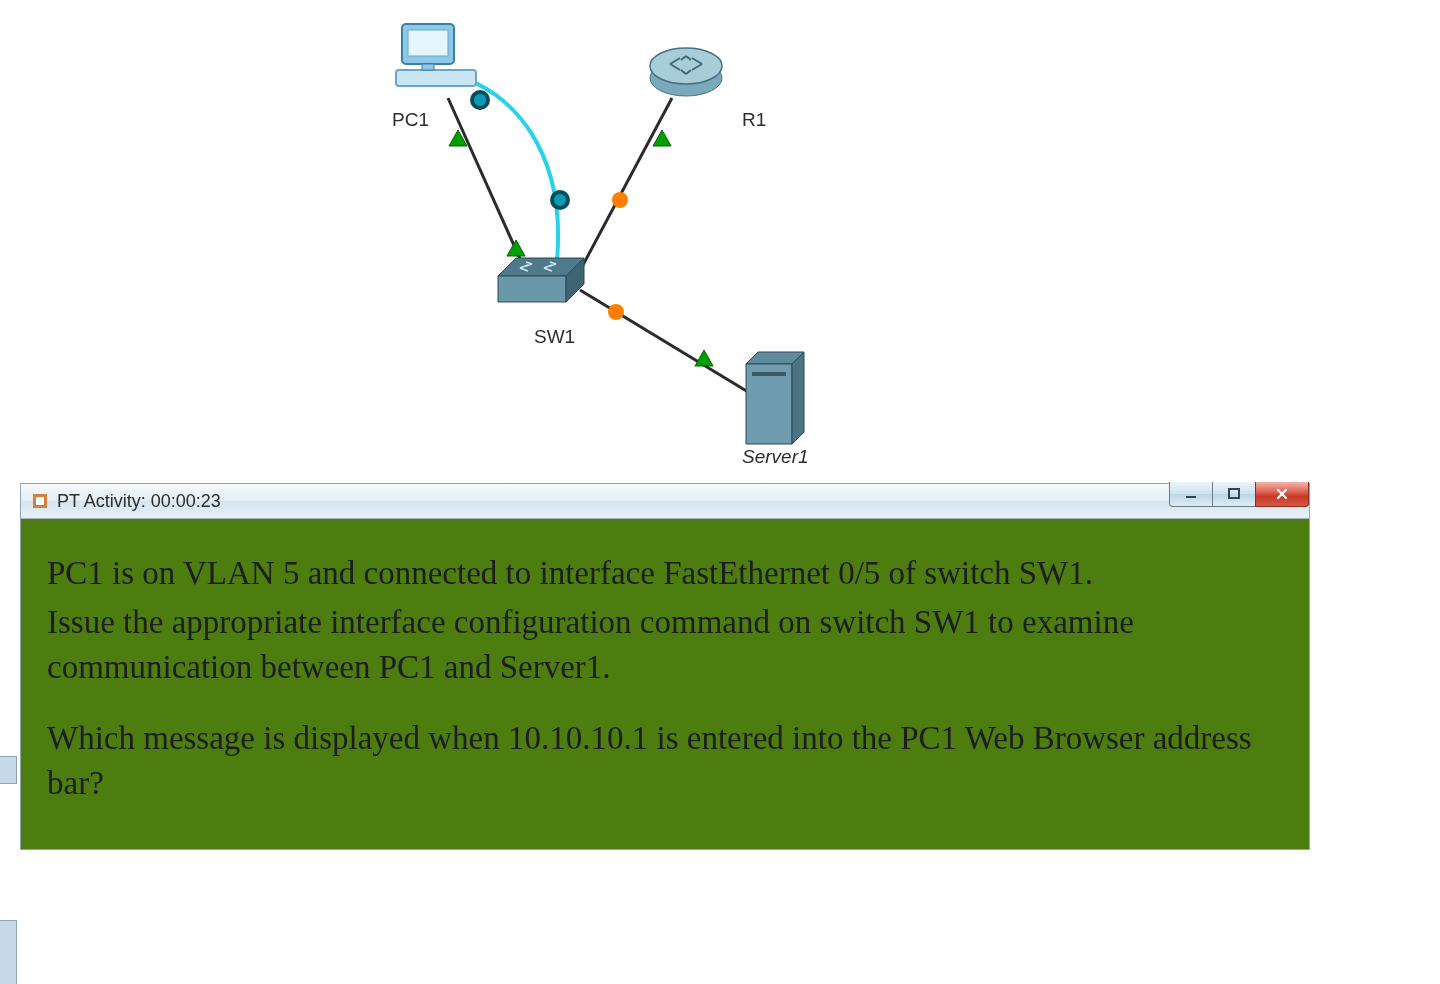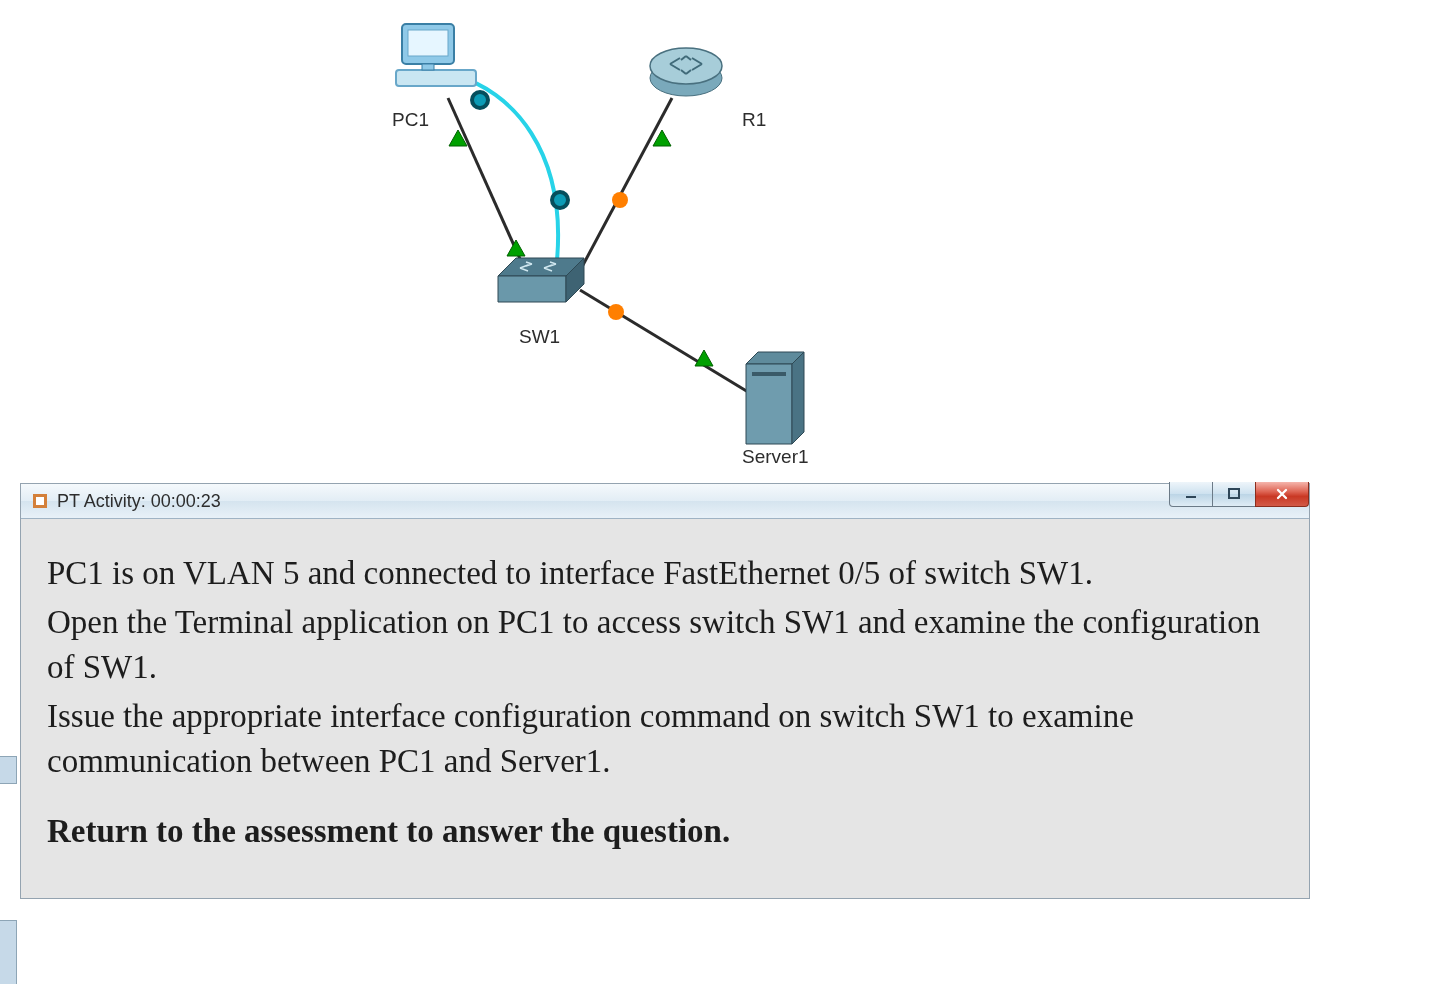--- a/index.html
+++ b/index.html
@@ -31,21 +31,21 @@
     width: 1440px;
     height: 490px;
   }
 
   
   .window {
     position: absolute;
     left: 20px;
     top: 483px;
     width: 1288px;
-    background: #e5e5e5;
+    background: #4d7c0f;
     border: 1px solid #94a3b0;
   }
   .titlebar {
     height: 34px;
     background: linear-gradient(to bottom, #f5f9fc 0%, #e2edf5 50%, #d5e4ef 51%, #e8f1f8 100%);
     border-bottom: 1px solid #9fb3c4;
     display: flex;
     align-items: center;
     position: relative;
   }
@@ -164,22 +164,22 @@
     <g transform="translate(746,352)">
       <polygon points="0,12 46,12 58,0 12,0" fill="#5f8b9c" stroke="#2e4954"></polygon>
       <polygon points="0,12 46,12 46,92 0,92" fill="#6f9cae" stroke="#2e4954"></polygon>
       <polygon points="46,12 58,0 58,80 46,92" fill="#4a7384" stroke="#2e4954"></polygon>
       <rect x="6" y="20" width="34" height="4" fill="#3a5a68"></rect>
     </g>
   </svg>
 
   <span class="device-label" style="left:392px; top:109px;">PC1</span>
   <span class="device-label" style="left:742px; top:109px;">R1</span>
-  <span class="device-label" style="left:519px; top:326px;">SW1</span>
-  <span class="device-label" style="left:742px; top:446px;">Server1</span>
+  <span class="device-label" style="left:534px; top:326px;">SW1</span>
+  <span class="device-label" style="left:742px; top:446px;font-style:italic;">Server1</span>
 </div>
 
 <div class="left-frag" style="top:756px; height:26px;"></div>
 <div class="left-frag" style="top:920px; height:72px;"></div>
 
 <div class="window">
   <div class="titlebar">
     <span class="icon-slot">
       <svg viewBox="0 0 18 18">
           <rect x="2" y="2" width="14" height="14" fill="#d4803a"></rect>
@@ -200,17 +200,16 @@
       </div>
       <div class="win-btn close">
         <svg width="14" height="12" viewBox="0 0 14 12">
             <path d="M3 2 L11 10 M11 2 L3 10" stroke="#fff" stroke-width="2.3" stroke-linecap="round"></path>
           </svg>
       </div>
     </div>
   </div>
   <div class="window-body">
     <p>PC1 is on VLAN 5 and connected to interface FastEthernet 0/5 of switch SW1.</p>
-    <p>Open the Terminal application on PC1 to access switch SW1 and examine the configuration of SW1.</p>
     <p>Issue the appropriate interface configuration command on switch SW1 to examine communication between PC1 and Server1.</p>
-    <p class="para-gap bold">Return to the assessment to answer the question.</p>
+    <p class="para-gap">Which message is displayed when 10.10.10.1 is entered into the PC1 Web Browser address bar?</p>
   </div>
 </div>
 
 </body></html>

